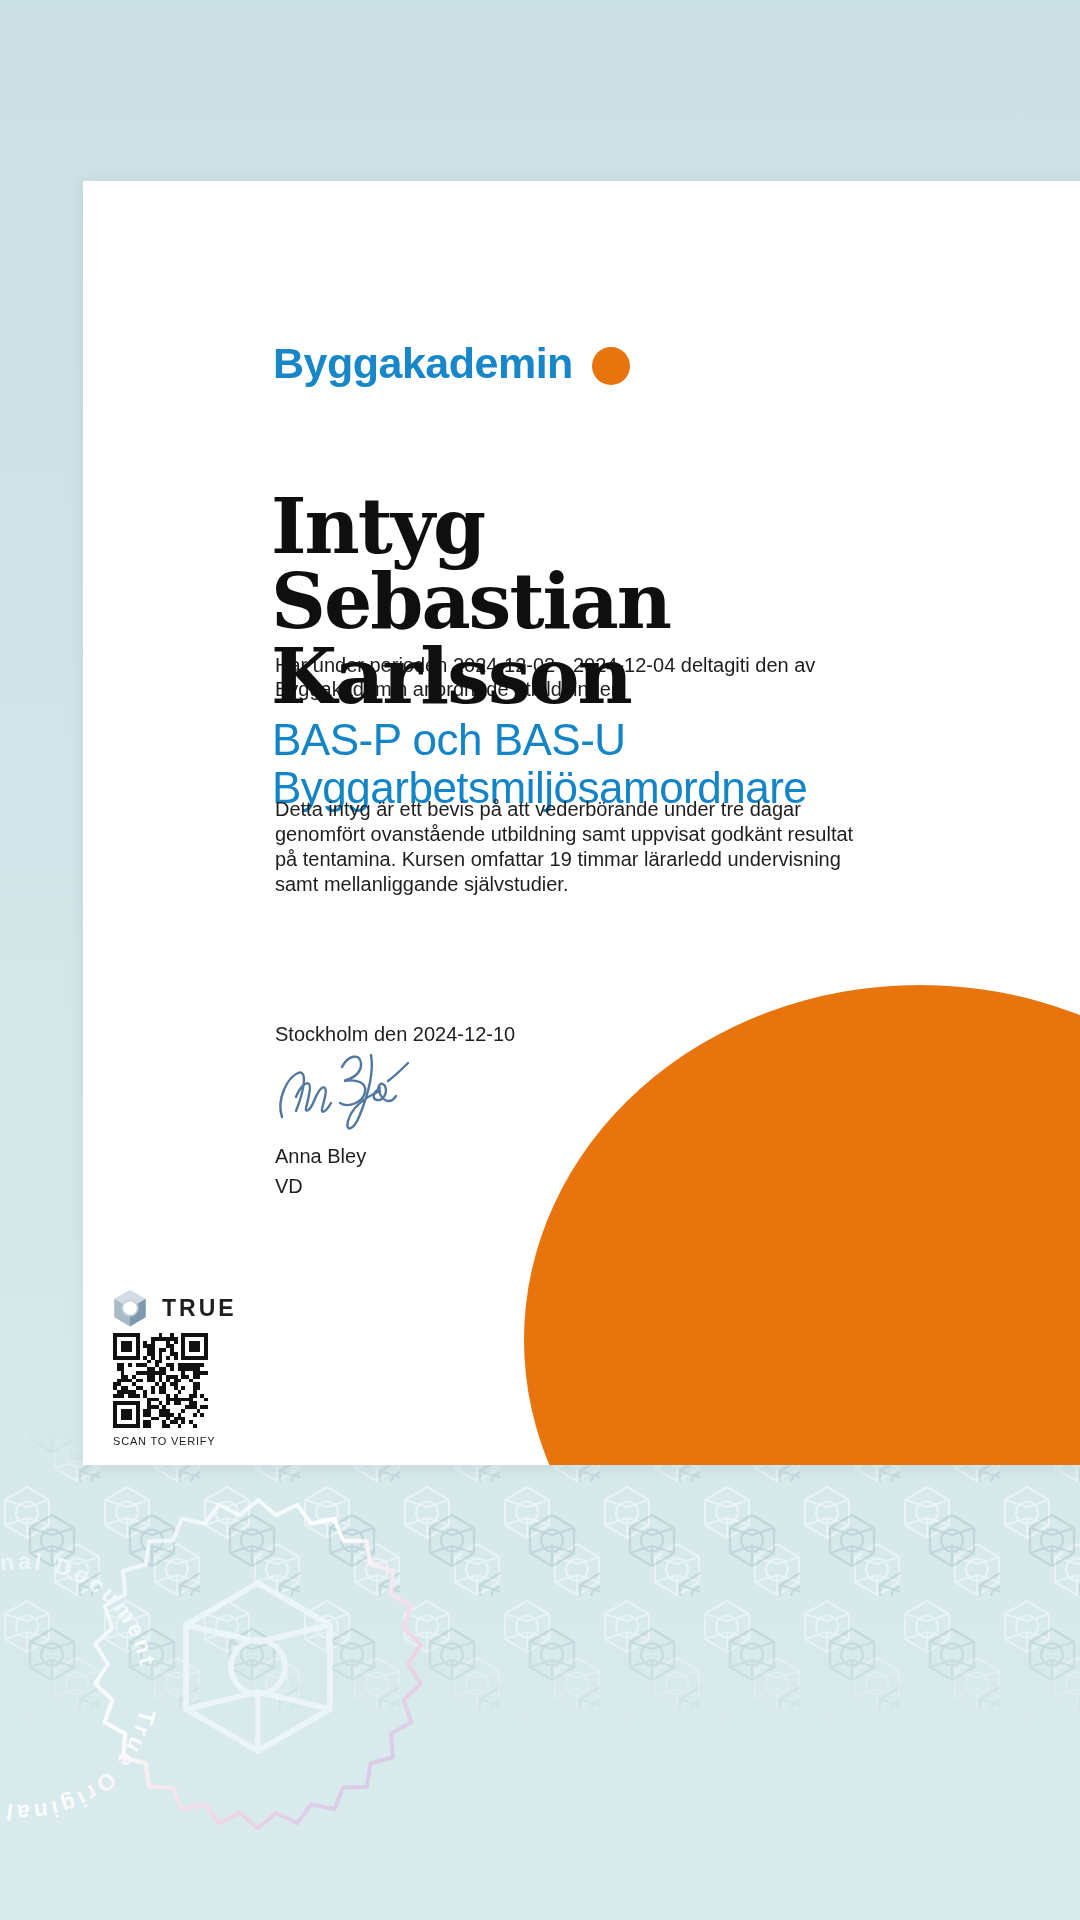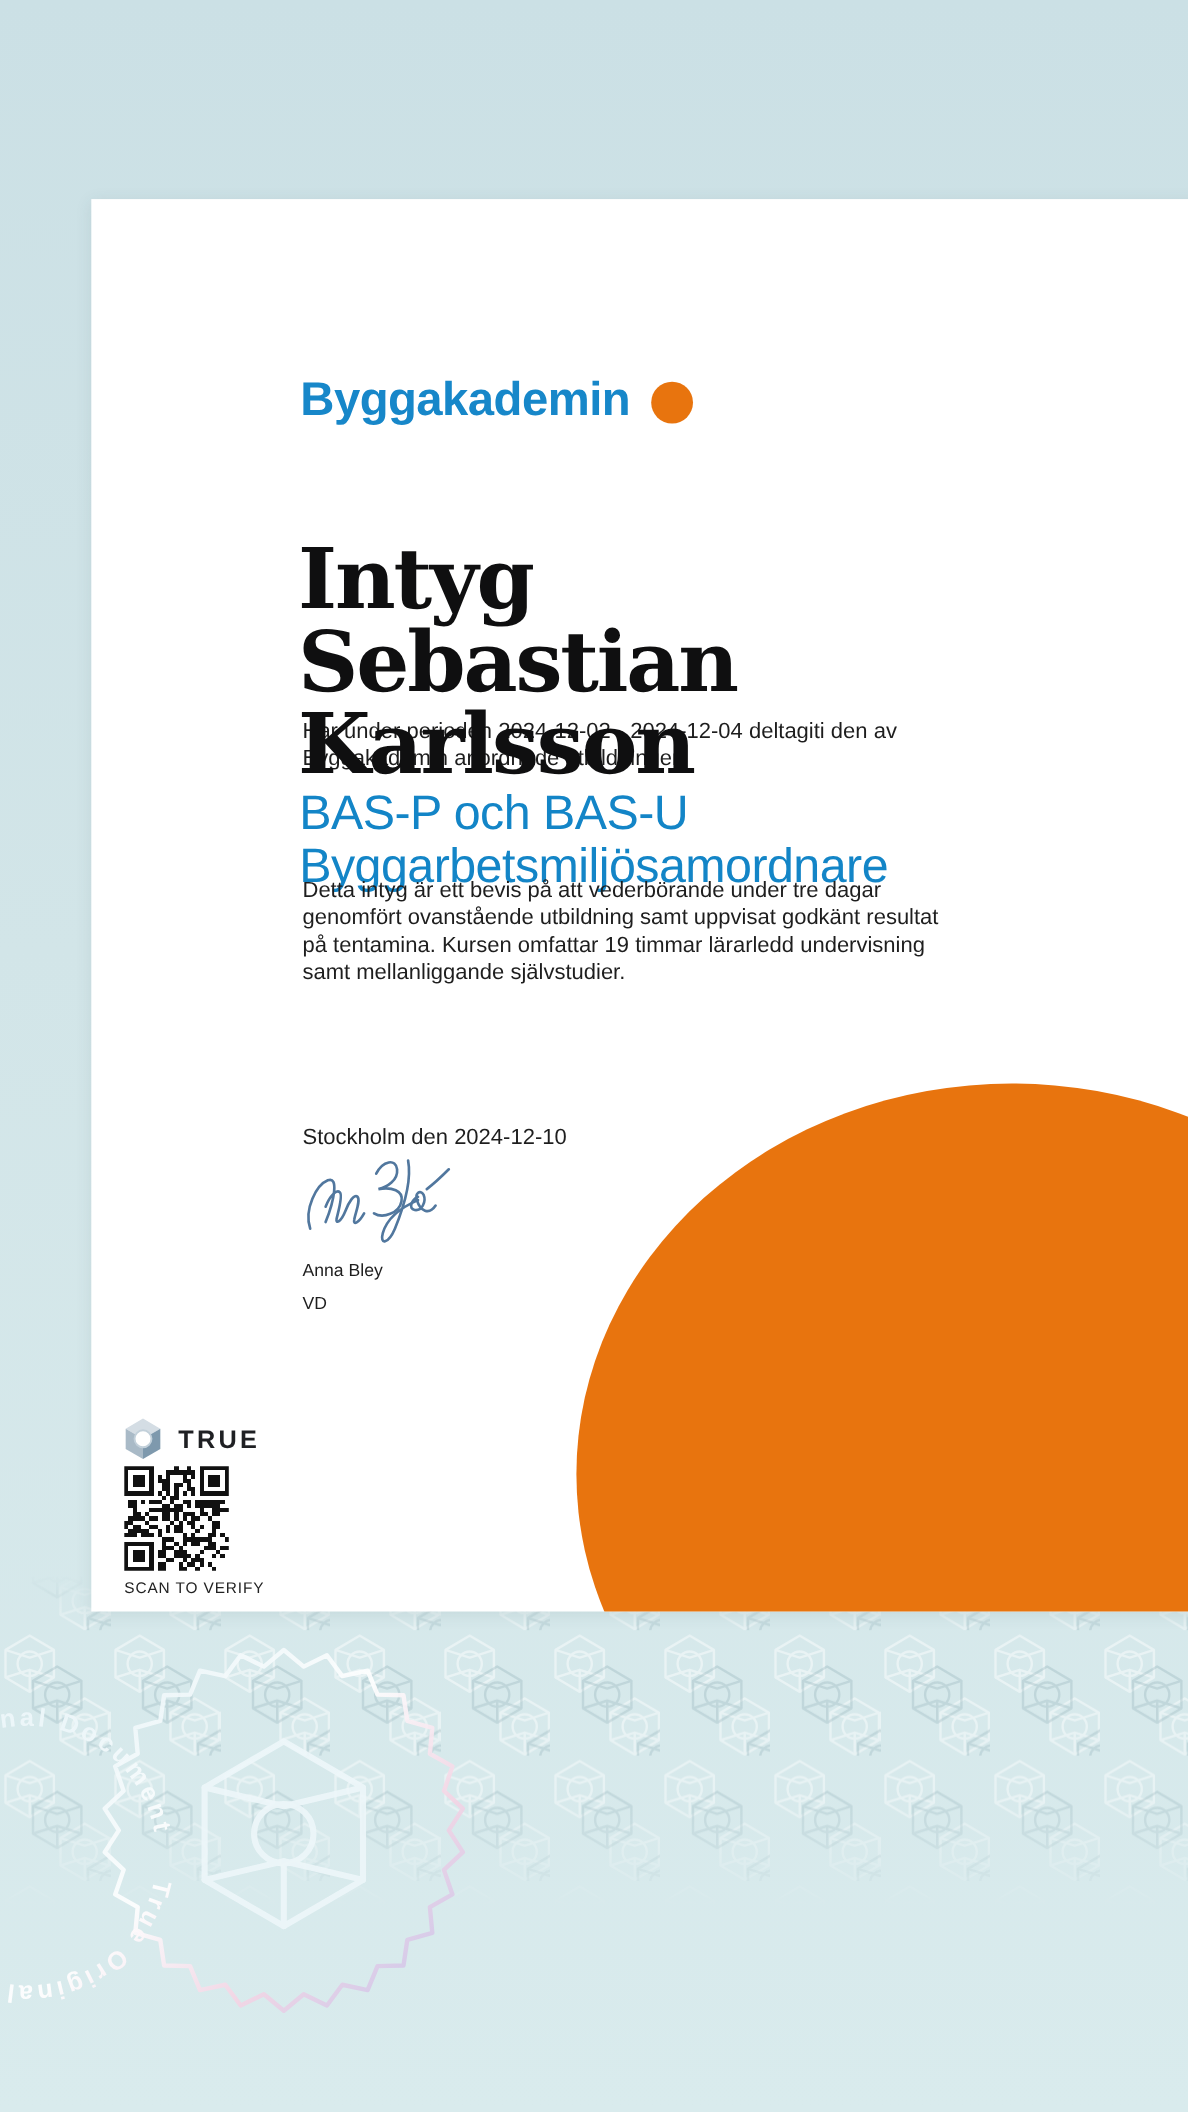--- a/index.html
+++ b/index.html
@@ -27,25 +27,25 @@
     font-family:"DejaVu Serif",serif;font-weight:700;
     font-size:76px;line-height:75px;letter-spacing:-2px;color:#0f0f10;
   }
   .intro{left:192px;top:452px;width:578px;font-size:20px;line-height:24px;color:#1d1d1d;z-index:3;}
   .course{left:189px;top:498px;width:640px;font-size:44px;line-height:48px;font-weight:500;
     color:#1385c7;letter-spacing:-.5px;z-index:3;}
   .desc{left:192px;top:596px;width:582px;font-size:20px;line-height:25px;color:#1e1e1e;z-index:3;}
   .note{left:192px;top:705px;width:600px;font-size:20px;color:#1e1e1e;z-index:3;}
   .place{left:192px;top:822px;font-size:20px;color:#1e1e1e;z-index:3;}
   .sig{left:185px;top:852px;z-index:3;}
-  .signer{left:192px;top:960px;font-size:16px;line-height:30px;color:#1e1e1e;z-index:3;}
+  .signer{left:192px;top:960px;font-size:20px;line-height:30px;color:#1e1e1e;z-index:3;}
   .true-row{left:26px;top:1106px;display:flex;align-items:center;gap:11px;z-index:3;}
   .true-word{font-size:23px;font-weight:700;letter-spacing:3px;color:#1f2023;text-align:center;}
   .qr{left:30px;top:1152px;z-index:3;}
-  .scan{left:30px;top:1254px;font-size:14px;letter-spacing:.8px;color:#222;z-index:3;}
+  .scan{left:30px;top:1254px;font-size:11px;letter-spacing:.8px;color:#222;z-index:3;}
   #seal{left:0;top:0;pointer-events:none;z-index:3;}
   .page .abs{position:absolute;}
 </style>
 </head>
 <body>
 
 <svg id="bg-pattern" class="abs" width="1080" height="1920" viewBox="0 0 1080 1920">
   <defs>
     <g id="hexcube" fill="none" stroke-linejoin="round" stroke-width="2.2">
       <polygon points="25,3 47,16 47,41 25,54 3,41 3,16"></polygon>

